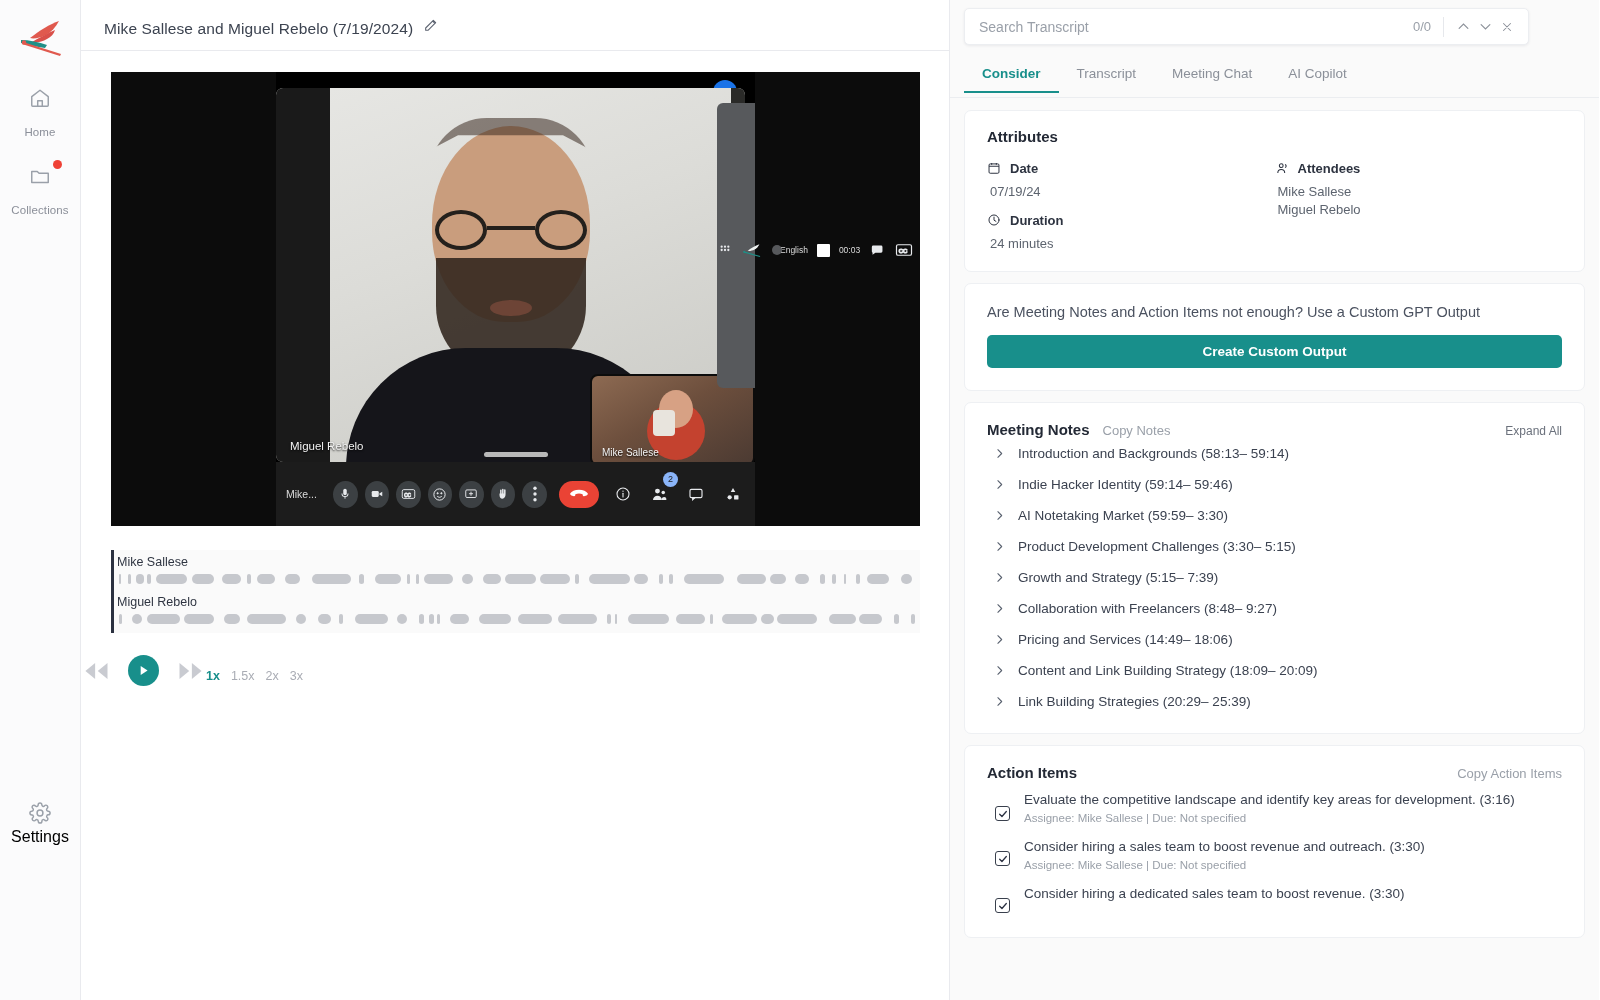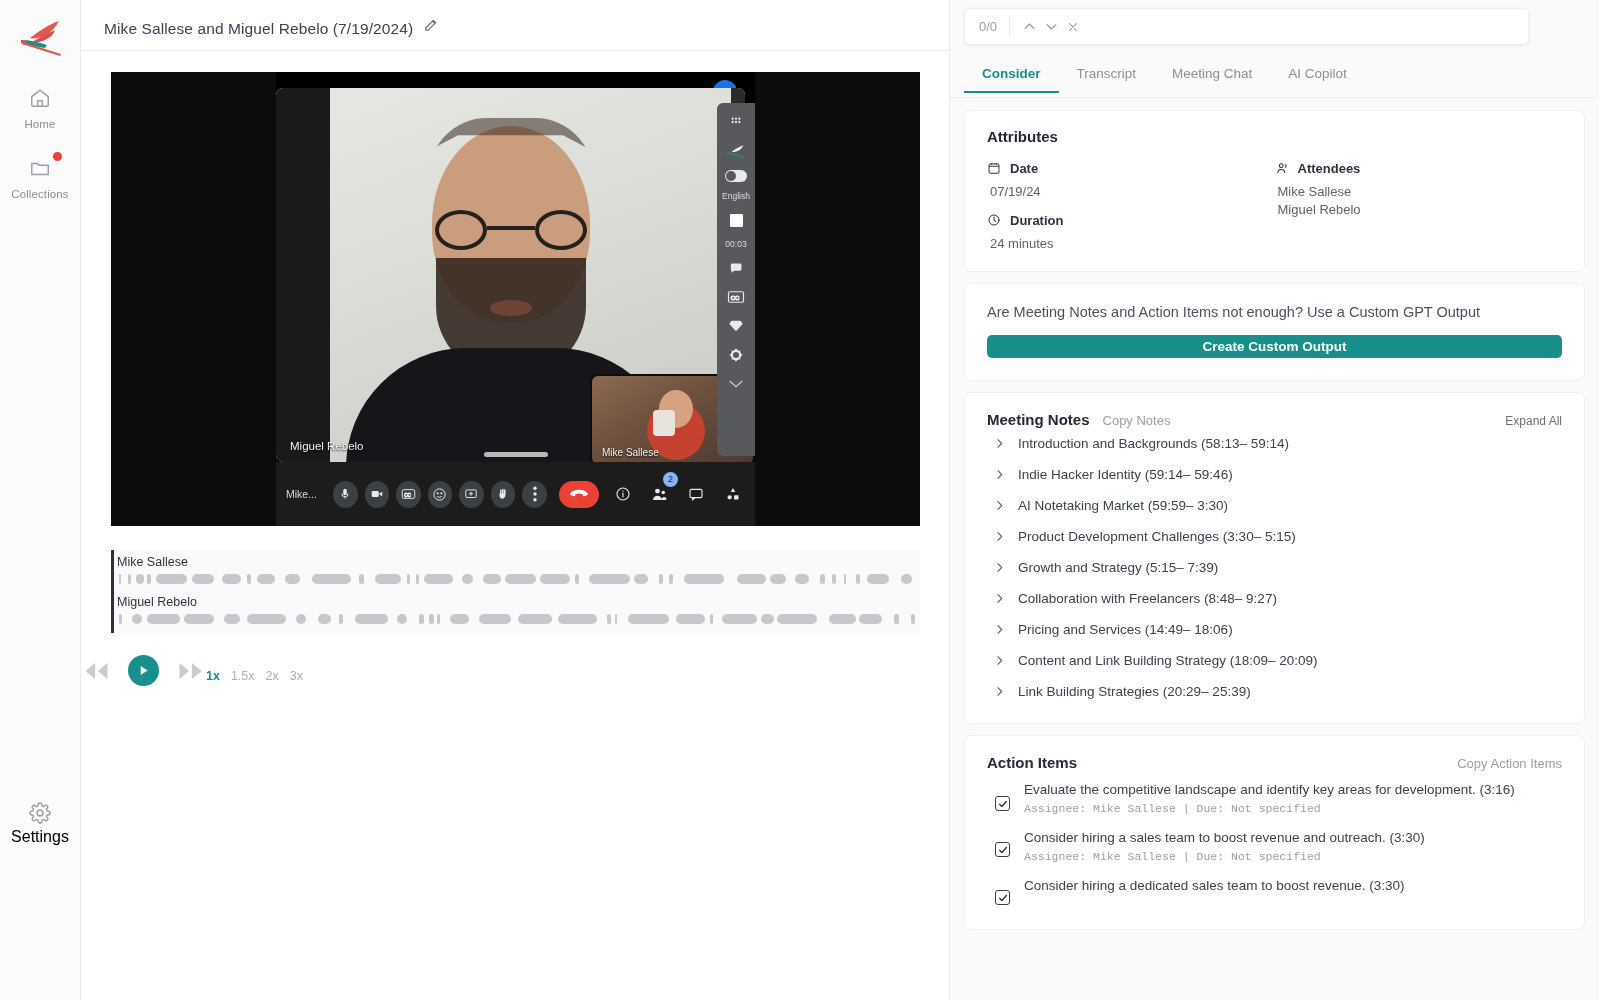--- a/index.html
+++ b/index.html
@@ -21,21 +21,21 @@
     position: relative;
   }
   .logo-wrap { margin-top: 16px; width: 48px; height: 44px; display:flex; align-items:center; justify-content:center; }
   .rail-item {
     margin-top: 26px; width: 72px;
     display: flex; flex-direction: column; align-items: center;
     position: relative; cursor: pointer;
   }
   .rail-item .ic { width: 24px; height: 24px; display:flex; align-items:center; justify-content:center; }
   .rail-item .lbl {
-    font-size: 11.5px; color: #8b8f99; margin-top: 8px; letter-spacing: .1px;
+    font-size: 11.5px; color: #8b8f99; margin-top: 16px; letter-spacing: .1px;
   }
   .rail-dot {
     position: absolute; width: 9px; height: 9px; border-radius: 50%;
     background: #ef4136; top: -4px; right: 14px;
   }
   .rail-bottom { position: absolute; bottom: 154px; width: 72px;
     display: flex; flex-direction: column; align-items: center; cursor: pointer; }
 
   
   .center {
@@ -121,23 +121,23 @@
     width:64px; height:5px; border-radius:3px; background:#b9b9b9; }
   .meet-self { color:#dcdcdc; font-size:10.5px; width:44px; }
   .cbtn { width:27px; height:27px; border-radius:50%; background:#3c4043;
     display:flex; align-items:center; justify-content:center; margin-left:7px; cursor:pointer; color:#e8eaed; }
   .cbtn.hang { width:44px; background:#ea4335; border-radius:14px; margin-left:12px; }
   .cbtn.plain { background:transparent; margin-left:12px; }
   .badge2 { position:absolute; top:-9px; right:-6px; background:#8ab4f8; color:#202124;
     font-size:9px; width:15px; height:15px; border-radius:50%; display:flex; align-items:center; justify-content:center; }
 
   .meet-side {
-    position:absolute; right:0; top:31px; width:38px; height:353px;
+    position:absolute; right:0; top:31px; width:38px; height:285px;
     background:#57595c; border-radius:6px 0 0 6px;
-    display:flex; flex-direction:column; align-items:center; padding-top:9px; gap:9px;
+    display:flex; flex-direction:row; align-items:center; padding-top:9px; gap:9px;
   }
   .side-ic { width:20px; height:20px; display:flex; align-items:center; justify-content:center; color:#e8eaed; cursor:pointer; }
   .side-txt { color:#dcdcdc; font-size:8.5px; }
   .toggle-pill { width:22px; height:12px; border-radius:7px; background:#e8eaed; position:relative; }
   .toggle-pill::after { content:''; position:absolute; left:1px; top:1px; width:10px; height:10px; border-radius:50%; background:#57595c; }
   .rec-sq { width:13px; height:13px; background:#fff; border-radius:1px; }
   .blue-chip { position:absolute; right:18px; top:8px; width:24px; height:24px; border-radius:50%;
     background:#1a73e8; display:flex; align-items:center; justify-content:center; }
 
   
@@ -182,38 +182,38 @@
 
   .card-pad { padding: 17px 22px 20px 22px; }
   .card-title { font-size:15px; font-weight:bold; color:#232935; }
   .attr-grid { display:flex; margin-top:16px; }
   .attr-col { width: 50%; }
   .attr-h { display:flex; align-items:center; gap:8px; font-size:13px; font-weight:bold; color:#2d3340; }
   .attr-v { font-size:13px; color:#5d646f; margin: 8px 0 0 3px; }
   .attr-ic { width:15px; height:15px; display:flex; color:#2d3340; }
 
   .gpt-text { font-size:14.5px; color:#4b5260; }
-  .gpt-btn { margin-top:15px; height:23px; background:#188f8b; color:#fff; border-radius:5px;
+  .gpt-btn { margin-top:15px; height:33px; background:#188f8b; color:#fff; border-radius:5px;
     display:flex; align-items:center; justify-content:center; font-size:13.5px; font-weight:bold; cursor:pointer; }
 
   .notes-head { display:flex; align-items:baseline; }
   .notes-copy { font-size:13px; color:#9aa0a9; margin-left:13px; cursor:pointer; }
   .notes-expand { margin-left:auto; font-size:12px; color:#6b717c; cursor:pointer; }
   .note-row { display:flex; align-items:center; gap:12px; padding: 8px 0 8px 6px; cursor:pointer; }
   .chev { width:13px; height:13px; color:#58606e; display:flex; flex:0 0 13px; }
   .note-lbl { font-size:13.5px; color:#3b4250; }
 
   .ai-head { display:flex; align-items:baseline; }
   .ai-copy { margin-left:auto; font-size:13px; color:#9aa0a9; cursor:pointer; }
   .ai-row { display:flex; gap:14px; padding: 9px 0 4px 8px; }
   .cbx { width:15px; height:15px; border:1.6px solid #39404d; border-radius:3px; flex:0 0 15px;
     display:flex; align-items:center; justify-content:center; margin-top:14px; cursor:pointer; }
   .cbx.first { margin-top: 16px; }
   .ai-txt { font-size:13.5px; color:#3b4250; line-height:1.35; }
-  .ai-meta { font-size:11.5px; color:#9aa0a9; margin-top:3px;font-family:Liberation Mono, monospace; }
+  .ai-meta { font-size:11.5px; color:#9aa0a9; margin-top:3px; }
 </style>
 </head>
 <body>
 
 <div class="app">
 
   <div class="rail">
     <div class="logo-wrap">
       <svg width="46" height="40" viewBox="0 0 46 40">
         <path d="M42 3 C33 6 22 13 13 20 C17 21 23 20 29 17 C34 14 39 9 42 3 Z" fill="#e0594e"></path>
@@ -547,20 +547,21 @@
           <span class="">1.5x</span>
           <span class="">2x</span>
           <span class="">3x</span>
         </div>
     </div>
   </div>
 
   <div class="right">
 
     <div class="search-wrap">
+      <input class="search-input" type="text" placeholder="Search Transcript" style="">
       <span class="search-count">0/0</span>
       <span class="sdiv"></span>
       <span class="sic">
         <svg width="15" height="15" viewBox="0 0 24 24" fill="none" stroke="#8b9099" stroke-width="1.8" stroke-linecap="round">
             <path d="M5 15 L12 8 L19 15"></path>
           </svg>
       </span>
       <span class="sic">
         <svg width="15" height="15" viewBox="0 0 24 24" fill="none" stroke="#8b9099" stroke-width="1.8" stroke-linecap="round">
             <path d="M5 9 L12 16 L19 9"></path>

